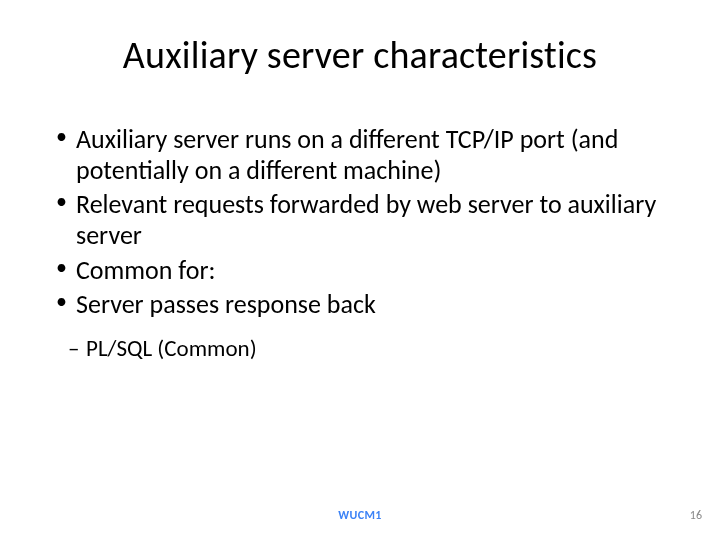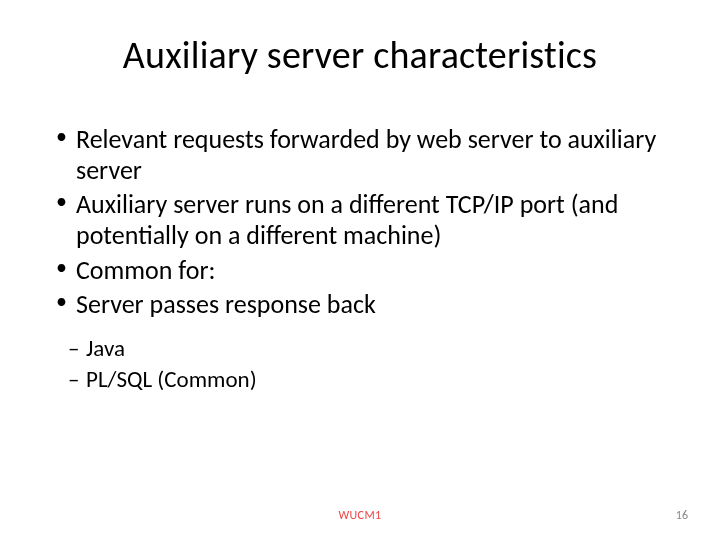--- a/index.html
+++ b/index.html
@@ -5,36 +5,35 @@
   * { margin: 0; padding: 0; box-sizing: border-box; }
   html, body { width: 720px; height: 540px; background: #fff; font-family: Calibri, "Segoe UI", Arial, sans-serif; color: #000; }
   .slide { position: relative; width: 720px; height: 540px; padding: 28px 40px 0 40px; }
   .title { font-size: 38px; font-weight: 400; text-align: center; margin-top: 4px; margin-bottom: 46px; letter-spacing: 0.2px; }
   .bullets { list-style: none; padding-left: 16px; }
   .bullets > li { font-size: 26px; line-height: 1.18; margin-bottom: 4px; padding-left: 20px; position: relative; }
   .bullets > li::before { content: "•"; position: absolute; left: 0; top: 0; font-size: 22px; }
   .sub-bullets { list-style: none; padding-left: 28px; margin-top: 14px; }
   .sub-bullets > li { font-size: 23px; line-height: 1.25; margin-bottom: 2px; padding-left: 18px; position: relative; }
   .sub-bullets > li::before { content: "–"; position: absolute; left: 0; top: 0; }
-  .footer-label { position: absolute; bottom: 18px; left: 0; width: 100%; text-align: center; font-size: 12px; color: #ef4444; letter-spacing: 0.4px; }
-  .page-number { position: absolute; bottom: 18px; right: 32px; font-size: 12px; color: #8a8a8a; }
+  .footer-label { position: absolute; bottom: 18px; left: 0; width: 100%; text-align: center; font-size: 12px; color: #3b82f6; letter-spacing: 0.4px; font-weight: bold; }
+  .page-number { position: absolute; bottom: 18px; right: 18px; font-size: 12px; color: #8a8a8a; }
 </style>
 </head>
 <body>
 
 <div class="slide">
   <h1 class="title">Auxiliary server characteristics</h1>
 
   <ul class="bullets">
+    <li>Auxiliary server runs on a different TCP/IP port (and potentially on a different machine)</li>
     <li>Relevant requests forwarded by web server to auxiliary server</li>
-    <li>Auxiliary server runs on a different TCP/IP port (and potentially on a different machine)</li>
     <li>Common for:</li>
     <li>Server passes response back</li>
   </ul>
 
   <ul class="sub-bullets">
-    <li>Java</li>
     <li>PL/SQL (Common)</li>
   </ul>
 
   <div class="footer-label">WUCM1</div>
   <div class="page-number">16</div>
 </div>
 
 </body></html>

